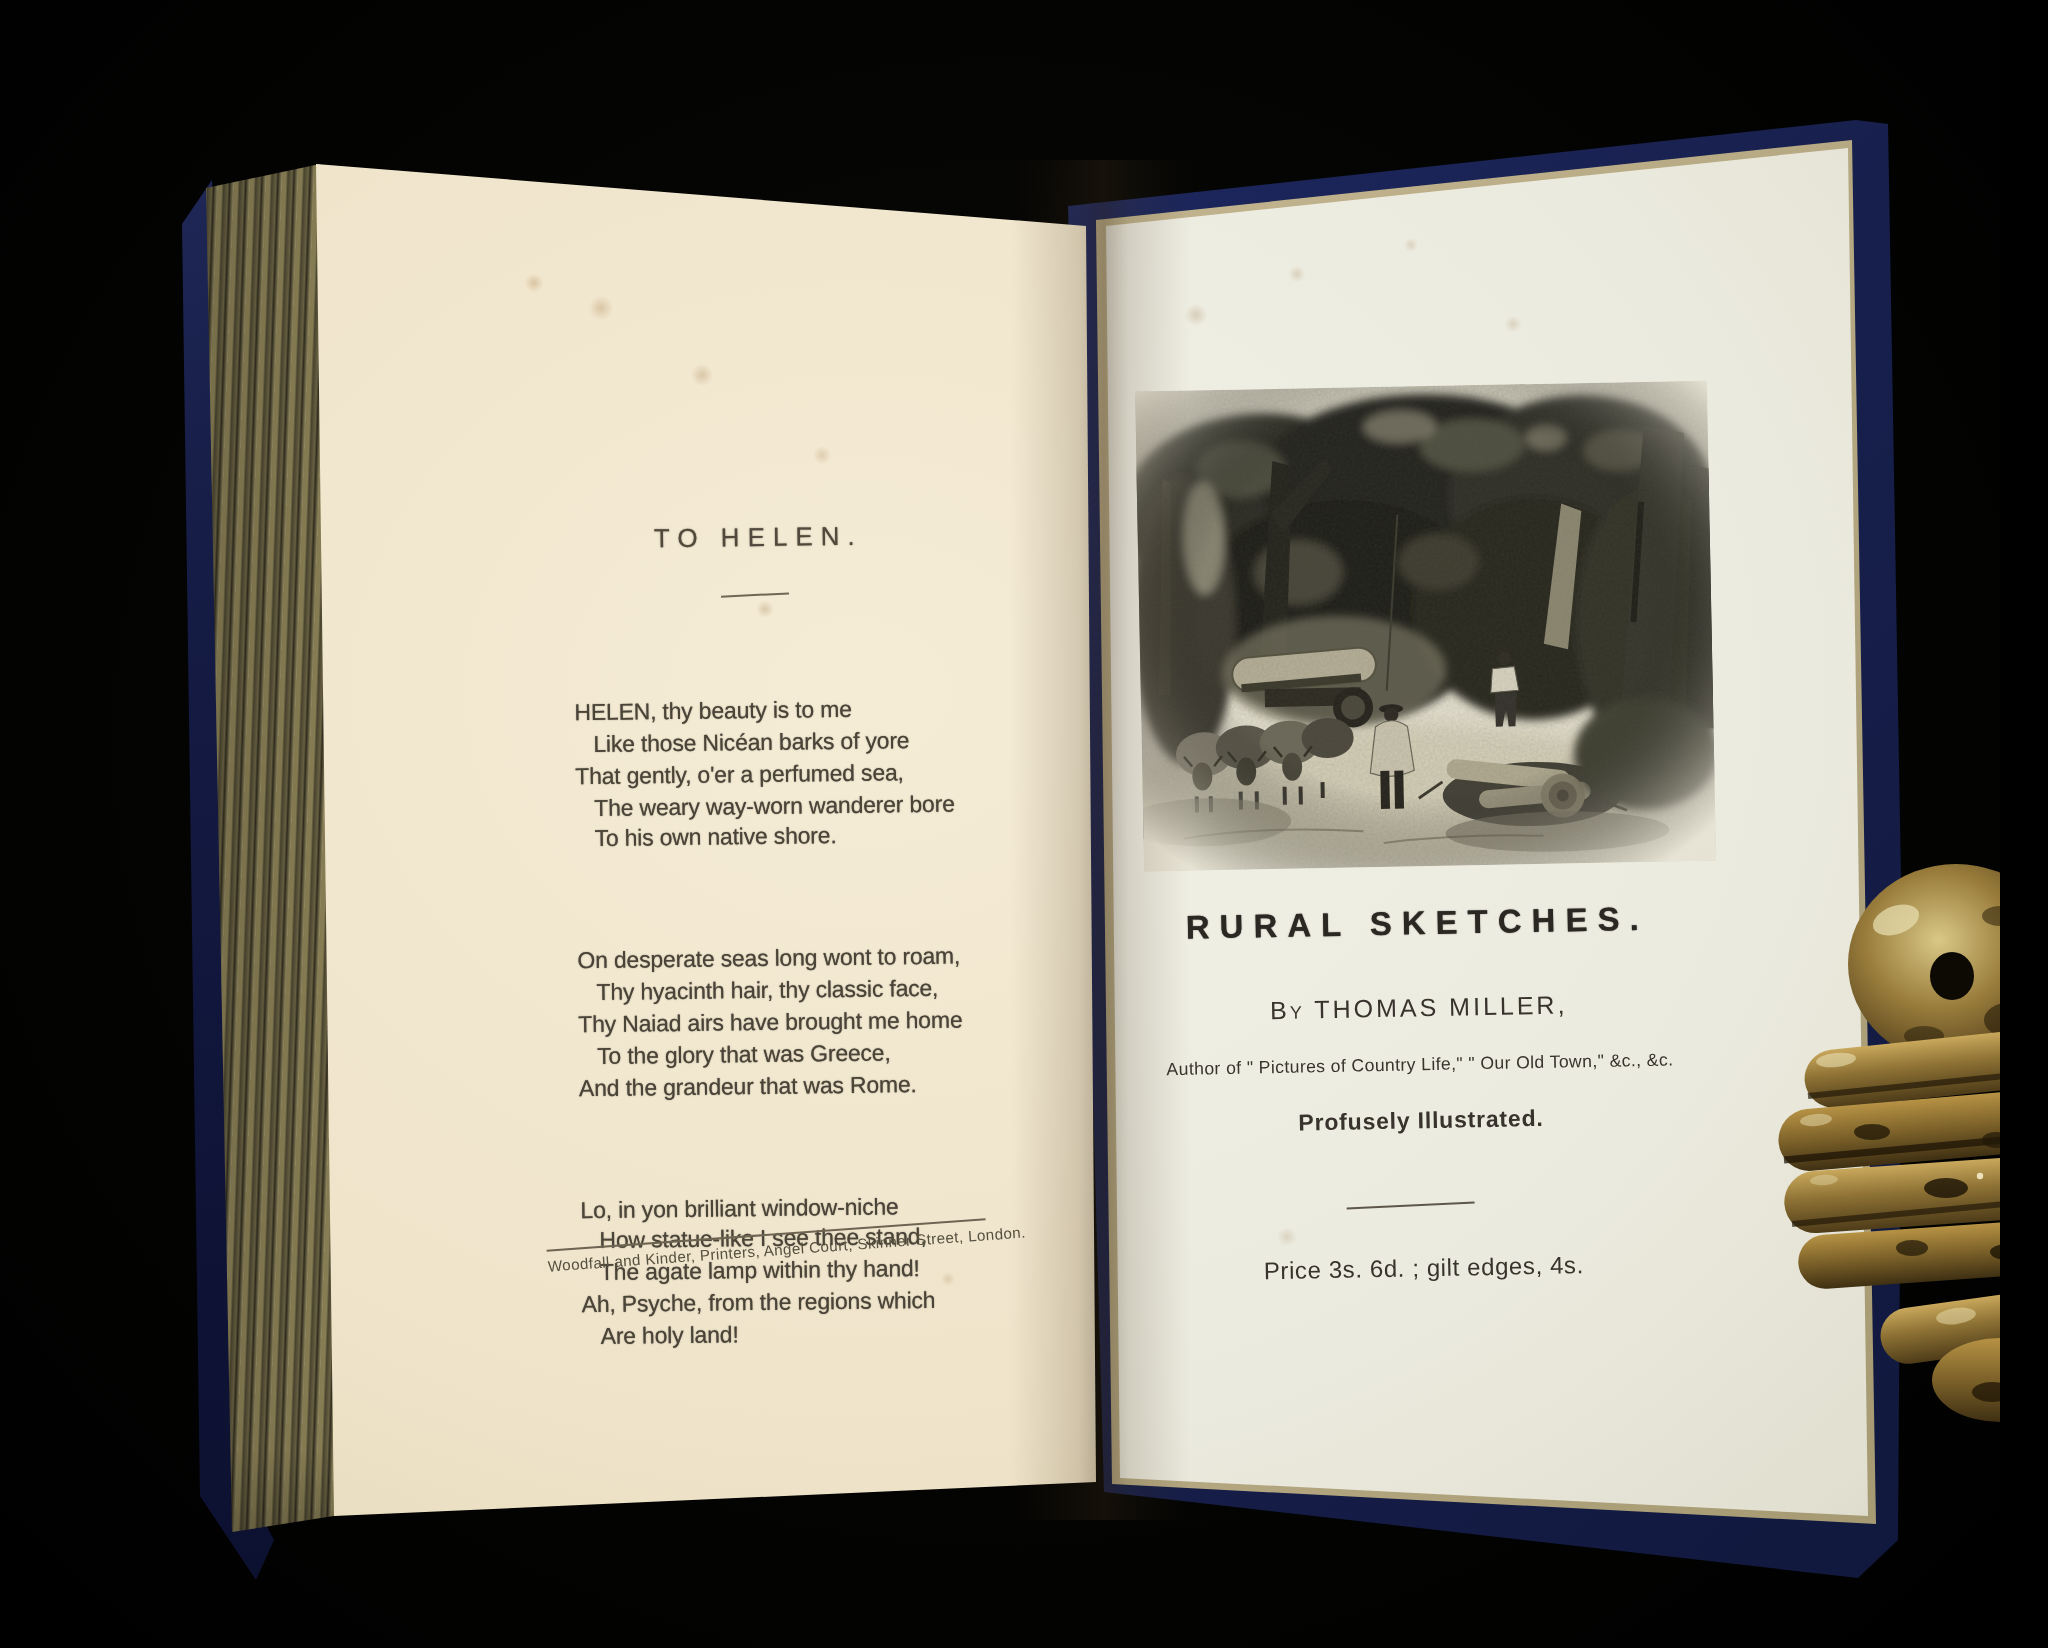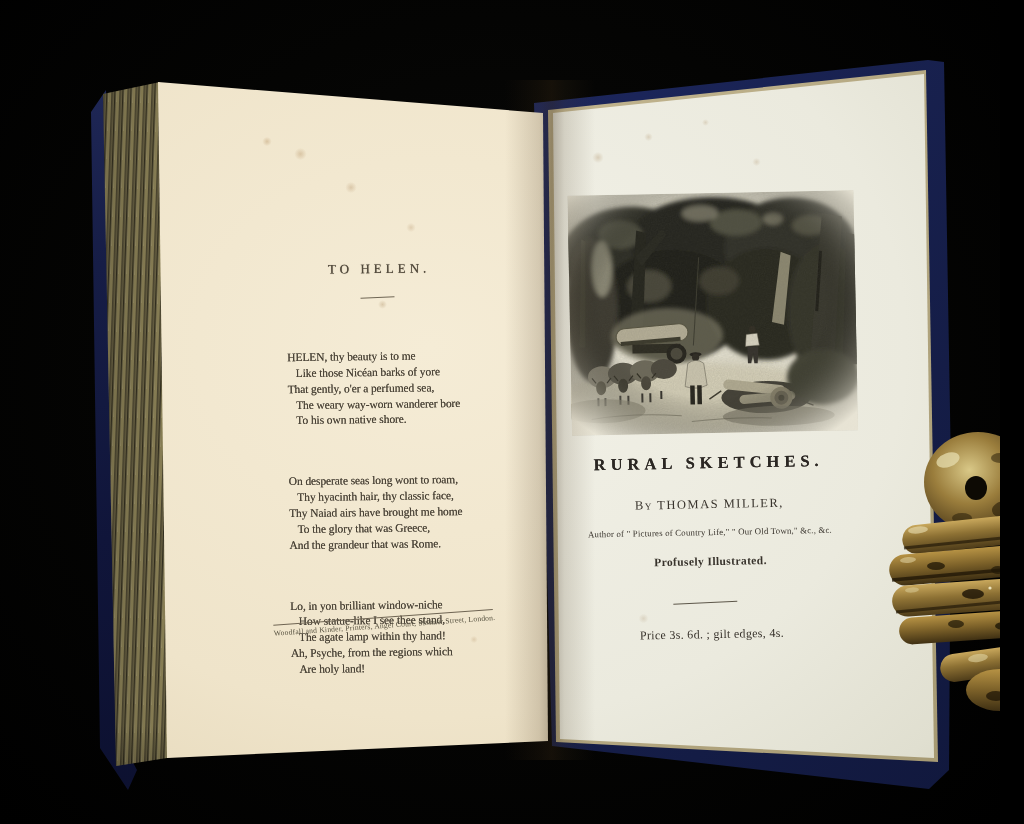--- a/index.html
+++ b/index.html
@@ -1,19 +1,19 @@
 <!DOCTYPE html>
 <html><head>
 <meta charset="utf-8">
 <style>
   html,body{margin:0;padding:0;background:#000;}
   .stage{
     position:relative;width:1000px;height:824px;overflow:hidden;
     background:radial-gradient(ellipse at 50% 45%, #0a0a09 0%, #040403 55%, #000 100%);
-    font-family:Liberation Serif, serif;
+    font-family:Liberation Sans, sans-serif;
   }
   .abs{position:absolute;}
   
   .cover-left{
     left:0;top:0;width:1024px;height:824px;
     clip-path:polygon(91px 112px,106px 90px,122px 742px,137px 770px,128px 790px,100px 748px);
     background:linear-gradient(175deg,#232c5e 0%,#161d46 30%,#10153a 60%,#0b0f2c 100%);
   }
   .page-stack{
     left:0;top:0;width:1024px;height:824px;

